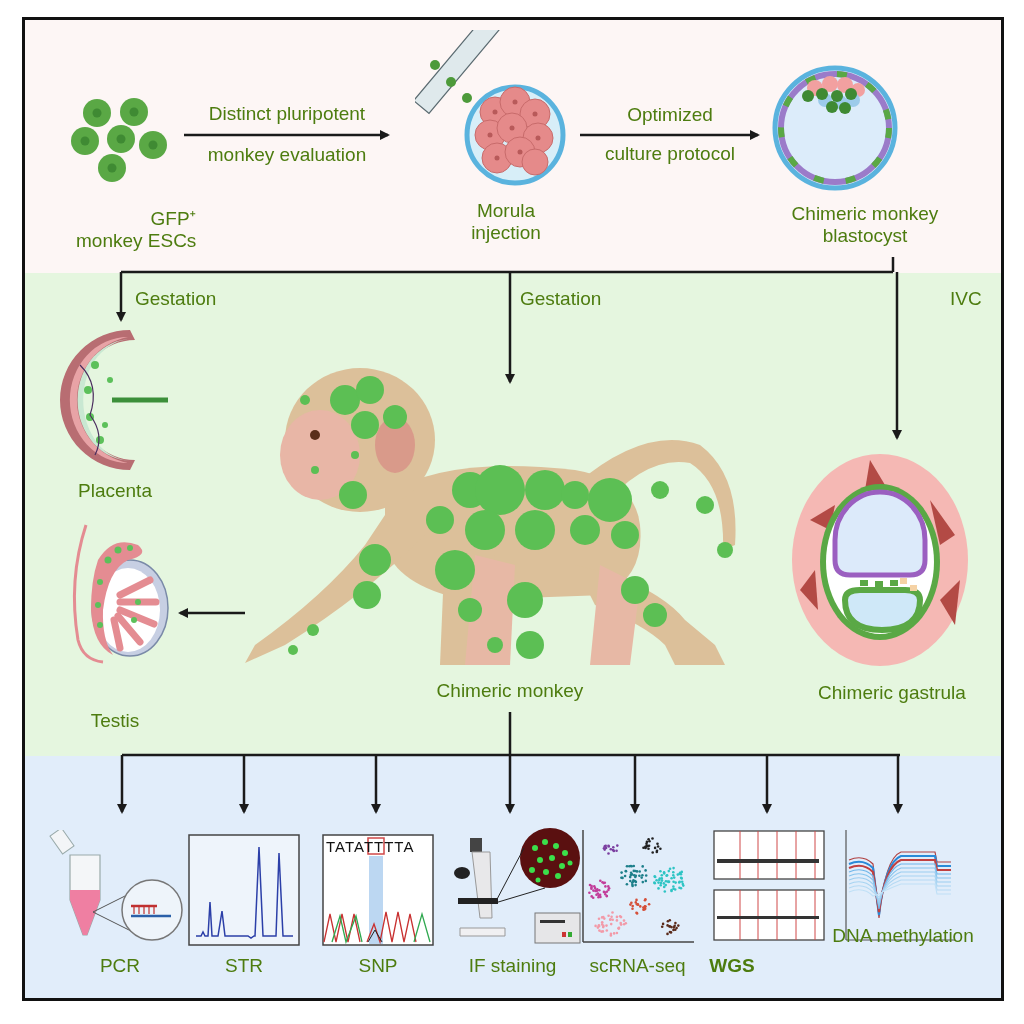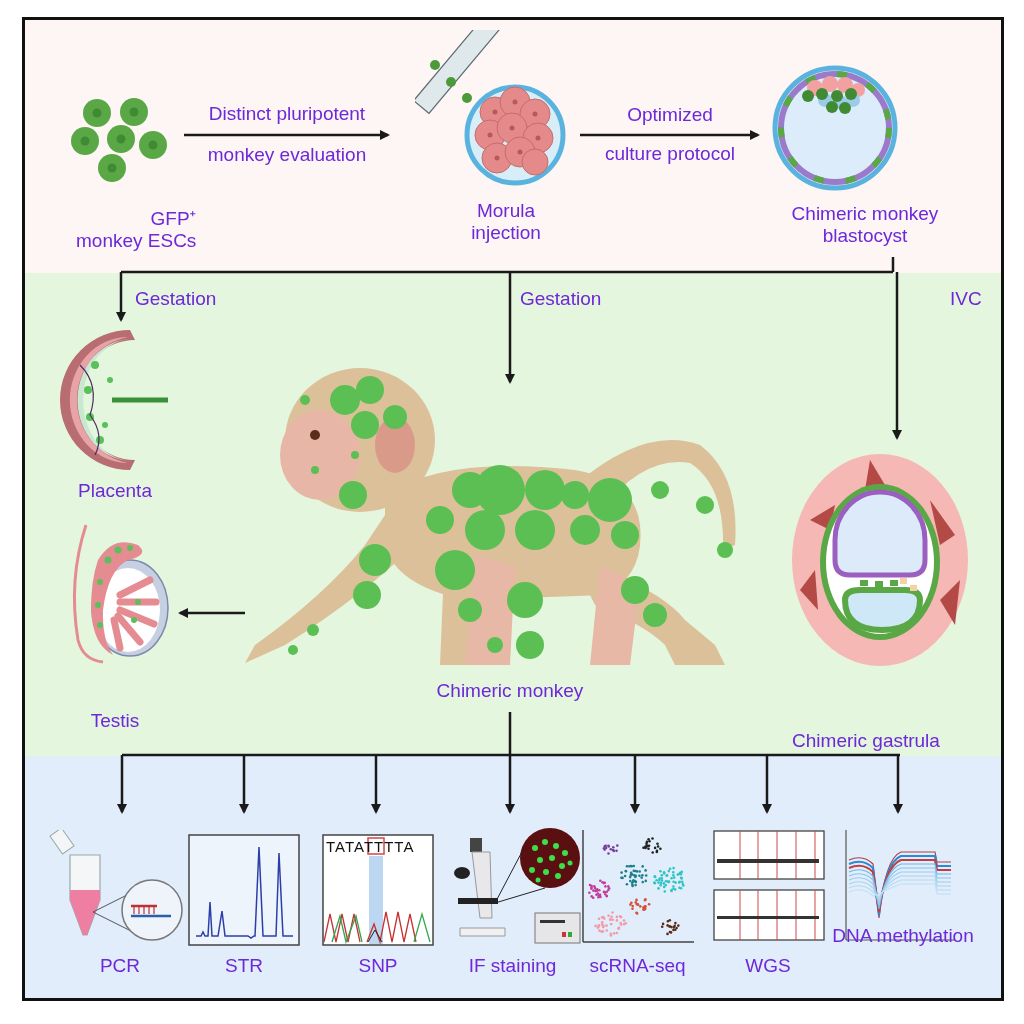--- a/index.html
+++ b/index.html
@@ -2,21 +2,21 @@
 <html><head>
 <meta charset="utf-8">
 <style>
   html,body{margin:0;padding:0;background:#ffffff;}
   body{width:1024px;height:1024px;position:relative;overflow:hidden;font-family:"Liberation Sans",sans-serif;color:#1a1a1a;}
   .frame{position:absolute;left:22px;top:17px;width:976px;height:978px;border:3px solid #111;box-sizing:content-box;overflow:hidden;}
   .sec{position:absolute;left:0;width:976px;}
   .sec-top{top:0;height:253px;background:#fdf6f5;}
   .sec-mid{top:253px;height:483px;background:#e5f6df;}
   .sec-bot{top:736px;height:242px;background:#e1edfa;}
-  .lbl{position:absolute;font-size:19px;line-height:22px;text-align:center;white-space:nowrap;color:#6d28d9;}
+  .lbl{position:absolute;font-size:19px;line-height:22px;text-align:center;white-space:nowrap;color:#4d7c0f;}
   svg.overlay{position:absolute;left:0;top:0;width:1024px;height:1024px;pointer-events:none;}
   .ico{position:absolute;}
 </style>
 </head>
 <body>
 
 <div class="frame">
   <div class="sec sec-top"></div>
   <div class="sec sec-mid"></div>
   <div class="sec sec-bot"></div>
@@ -263,21 +263,21 @@
   <g fill="#5aa845">
       <rect x="70" y="130" width="8" height="6"></rect>
       <rect x="85" y="131" width="8" height="6"></rect>
       <rect x="100" y="130" width="8" height="6"></rect>
     </g>
   <g fill="#f5d2a5">
       <rect x="110" y="128" width="7" height="6"></rect>
       <rect x="120" y="135" width="7" height="6"></rect>
     </g>
 </svg>
-<div class="lbl" style="left:766px;top:682px;width:200px;margin-top:48px;">Chimeric gastrula</div>
+<div class="lbl" style="left:792px;top:682px;width:200px;">Chimeric gastrula</div>
 
 <svg class="ico" style="left:45px;top:830px;" width="140" height="115" viewBox="0 0 140 115">
   <rect x="10" y="0" width="14" height="22" transform="rotate(-35 17 11)" fill="#f3f5f7" stroke="#9aa" stroke-width="1"></rect>
   <path d="M25,25 L55,25 L55,70 L42,105 L38,105 L25,70 Z" fill="#f4f6f8" stroke="#9aa" stroke-width="1.2"></path>
   <path d="M25,60 L55,60 L55,70 L42,105 L38,105 L25,70 Z" fill="#ef7fa2"></path>
   <line x1="48" y1="82" x2="88" y2="62" stroke="#555" stroke-width="1"></line>
   <line x1="48" y1="82" x2="88" y2="102" stroke="#555" stroke-width="1"></line>
   <circle cx="107" cy="80" r="30" fill="#eef4fa" stroke="#777" stroke-width="1.5"></circle>
   <line x1="86" y1="76" x2="112" y2="76" stroke="#c03030" stroke-width="2.5"></line>
   <line x1="86" y1="86" x2="126" y2="86" stroke="#2a5fa8" stroke-width="2.5"></line>
@@ -606,21 +606,21 @@
       <line x1="102" y1="1" x2="102" y2="49"></line>
   <line x1="27" y1="60" x2="27" y2="110"></line>
       <line x1="45" y1="60" x2="45" y2="110"></line>
       <line x1="64" y1="60" x2="64" y2="110"></line>
       <line x1="83" y1="60" x2="83" y2="110"></line>
       <line x1="102" y1="60" x2="102" y2="110"></line>
     </g>
   <rect x="4" y="29" width="102" height="4" fill="#333"></rect>
   <rect x="4" y="86" width="102" height="3" fill="#333"></rect>
 </svg>
-<div class="lbl" style="left:708px;top:955px;width:120px;">WGS</div>
+<div class="lbl" style="left:672px;top:955px;width:120px;font-weight:bold;">WGS</div>
 
 <svg class="ico" style="left:845px;top:830px;" width="115" height="112" viewBox="0 0 115 112">
   <line x1="1" y1="0" x2="1" y2="110" stroke="#555" stroke-width="1.2"></line>
   <line x1="1" y1="110" x2="110" y2="110" stroke="#555" stroke-width="1.2"></line>
   <g id="meth-curves" fill="none">
       <path d="M4,30 Q18,24 28,34 L34,88 Q40,28 56,22 L90,22 L92,32 L106,32" stroke="#b04040" stroke-width="1.2"></path>
       <path d="M4,34 Q18,28 28,38 L34,85 Q40,32 56,26 L90,26 L92,36 L106,36" stroke="#2a8ad8" stroke-width="2.2"></path>
       <path d="M4,38 Q18,32 28,42 L34,82 Q40,36 56,30 L90,30 L92,40 L106,40" stroke="#c04040" stroke-width="2.2"></path>
       <path d="M4,42 Q18,36 28,46 L34,79 Q40,40 56,34 L90,34 L92,44 L106,44" stroke="#6fb6ea" stroke-width="1.2"></path>
       <path d="M4,46 Q18,40 28,50 L34,76 Q40,44 56,38 L90,38 L92,48 L106,48" stroke="#86c4ee" stroke-width="1.2"></path>

